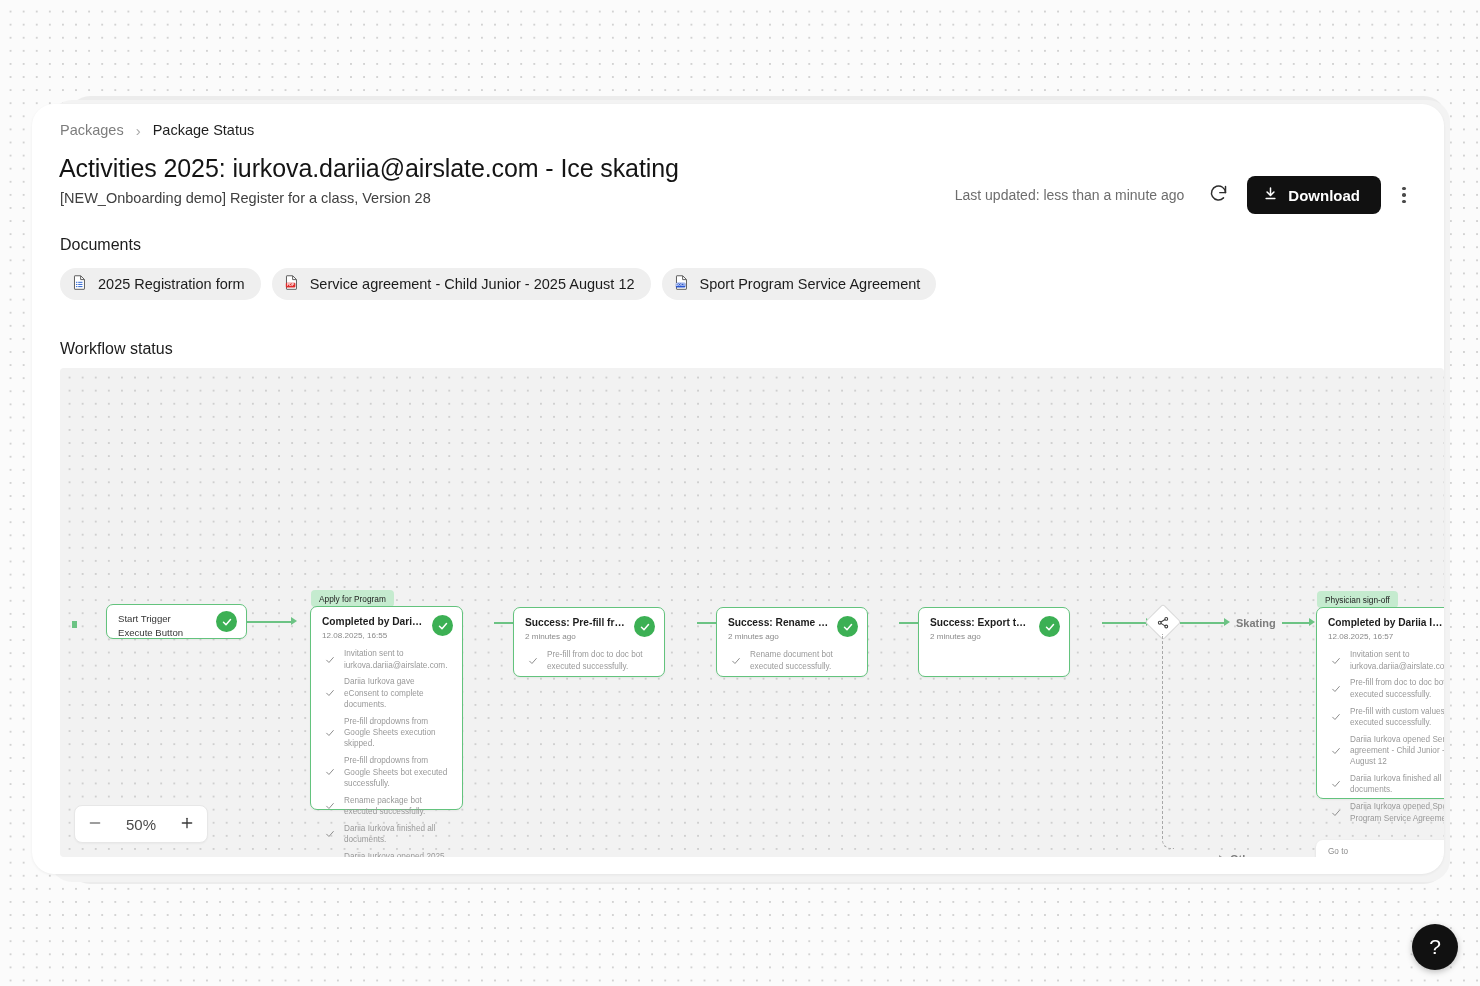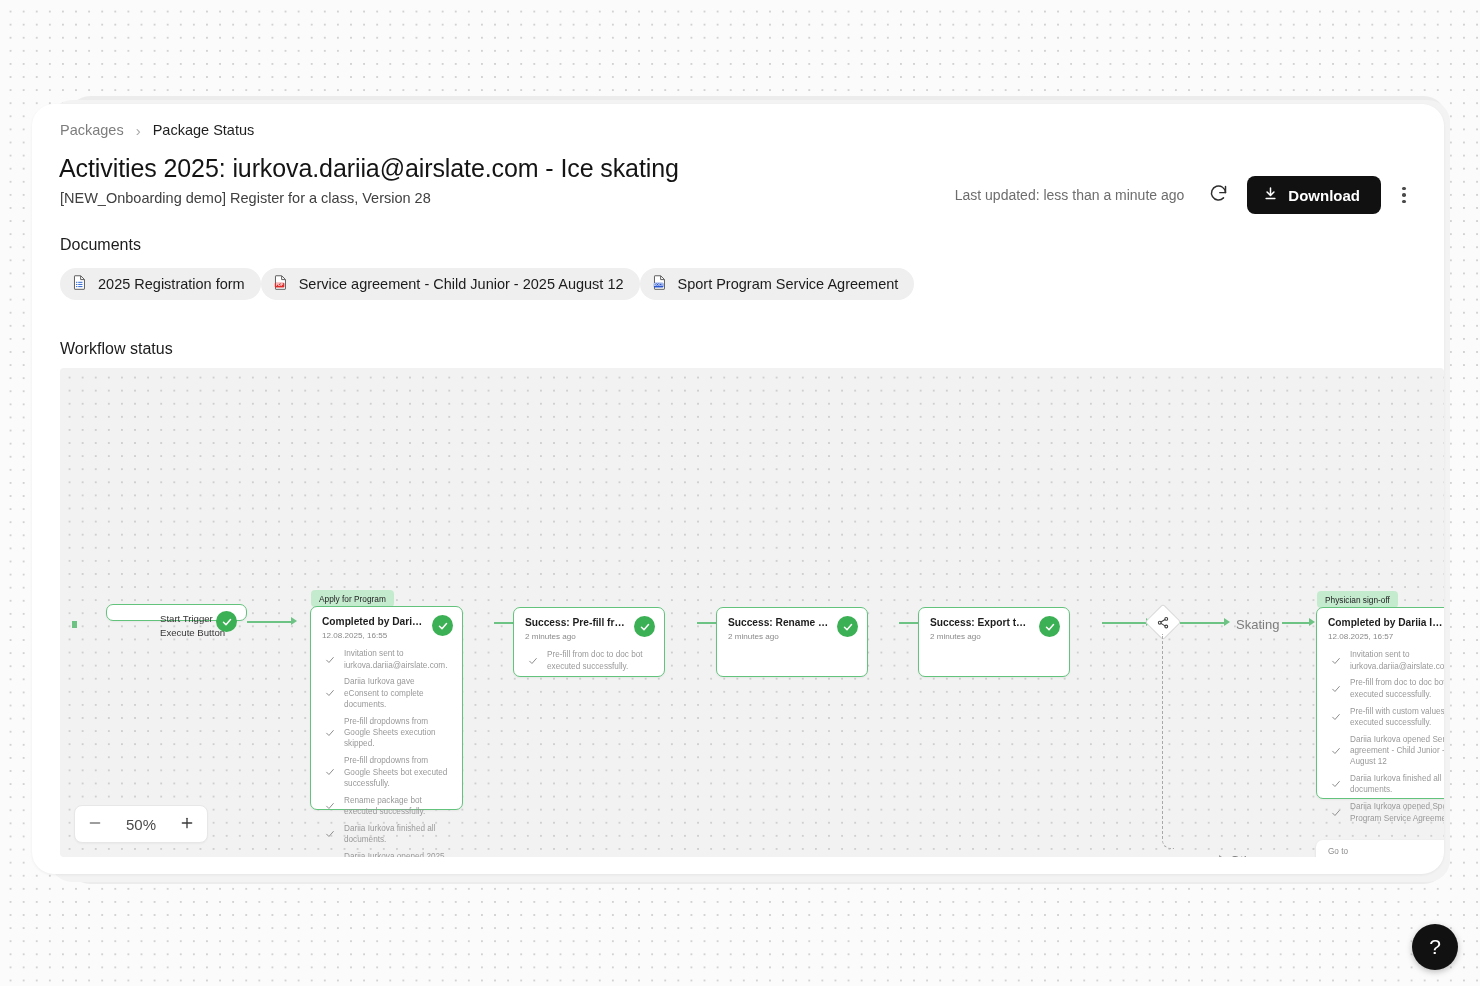--- a/index.html
+++ b/index.html
@@ -76,21 +76,21 @@
   }
   .kebab-btn i { width: 3.6px; height: 3.6px; border-radius: 50%; background: #4b4b4b; display:block; }
 
   
   .section-label-docs {
     position: absolute; left: 28px; top: 132px;
     font-size: 16px; color: #1c1c1c;
   }
   .doc-chips {
     position: absolute; left: 28px; top: 164px;
-    display: flex; align-items: flex-end; 
+    display: flex; align-items: flex-end; gap: 11px;
   }
   .doc-chip {
     display: flex; align-items: center; gap: 10px;
     height: 32px; padding: 0 16px 0 11px;
     background: #efefef; border-radius: 17px;
     font-size: 14.5px; color: #1c1c1c; white-space: nowrap;
     cursor: pointer; border: none; font-family: "Liberation Sans", sans-serif;
   }
 
   
@@ -153,21 +153,21 @@
   .conn-dot { position: absolute; width: 5px; height: 7px; background: #6cc384; }
 
   .diamond {
     position: absolute; width: 26px; height: 26px;
     background: #ffffff; border: 1.2px solid #d8d8d8;
     transform: rotate(45deg); border-radius: 3px;
     display: flex; align-items: center; justify-content: center;
   }
   .diamond > span { transform: rotate(-45deg); display: flex; }
 
-  .conn-label { position: absolute; font-size: 13px; color: #7d7d7d; white-space: nowrap; }
+  .conn-label { position: absolute; font-size: 11px; color: #7d7d7d; white-space: nowrap; font-weight: bold; }
   .dash-arrow {
     position: absolute; width: 0; height: 0;
     border-top: 4px solid transparent; border-bottom: 4px solid transparent;
     border-left: 6px solid #9e9e9e;
   }
   .corner-dashed {
     position: absolute; border-left: 1.2px dashed #a8a8a8; border-bottom: 1.2px dashed #a8a8a8;
     border-bottom-left-radius: 9px;
   }
 
@@ -335,21 +335,21 @@
     <div class="conn" style="left:1222px; top:253.5px; width:28px;"></div>
     <div class="conn-arrow" style="left:1249px; top:250px;"></div>
 
     <div class="corner-dashed" style="left:1102px; top:266px; width:12px; height:215px;"></div>
 
     <div class="dash-arrow" style="left:1159px; top:486.5px;"></div>
     <div class="conn-label" style="left:1170px; top:485px;">Other prog...</div>
 
     <div class="dash-arrow" style="left:1273px; top:486.5px;"></div>
 
-    <div class="node" style="left:46px; top:236px; width:141px; height:17px;padding-left:42px;">
+    <div class="node" style="left:46px; top:236px; width:141px; height:35px;">
       <div class="node-head" style="padding-top:7px;">
         <div class="node-title-plain">Start Trigger</div>
         <div class="node-title-plain">Execute Button</div>
         <div class="check-badge" style="top:6px;">
           <svg width="12" height="12" viewBox="0 0 24 24" fill="none" stroke="#ffffff" stroke-width="3" stroke-linecap="round" stroke-linejoin="round">
               <polyline points="5 12.5 10 17.5 19 7"></polyline>
             </svg>
         </div>
       </div>
     </div>
@@ -442,20 +442,29 @@
     <div class="node" style="left:656px; top:239px; width:152px; height:70px;">
       <div class="node-head">
         <div class="node-title">Success: Rename document</div>
         <div class="node-sub">2 minutes ago</div>
         <div class="check-badge">
           <svg width="12" height="12" viewBox="0 0 24 24" fill="none" stroke="#ffffff" stroke-width="3" stroke-linecap="round" stroke-linejoin="round">
               <polyline points="5 12.5 10 17.5 19 7"></polyline>
             </svg>
         </div>
       </div>
+      <div class="node-items">
+        <div class="node-item">
+          <span class="tick">
+            <svg width="10" height="10" viewBox="0 0 24 24" fill="none" stroke="#8e8e8e" stroke-width="2.4" stroke-linecap="round" stroke-linejoin="round">
+                <polyline points="4 12.5 9.5 18 20 6"></polyline>
+              </svg></span>
+          <span class="txt">Rename document bot executed successfully.</span>
+        </div>
+      </div>
     </div>
 
     <div class="node" style="left:858px; top:239px; width:152px; height:70px;">
       <div class="node-head">
         <div class="node-title">Success: Export to Google…</div>
         <div class="node-sub">2 minutes ago</div>
         <div class="check-badge">
           <svg width="12" height="12" viewBox="0 0 24 24" fill="none" stroke="#ffffff" stroke-width="3" stroke-linecap="round" stroke-linejoin="round">
               <polyline points="5 12.5 10 17.5 19 7"></polyline>
             </svg>

